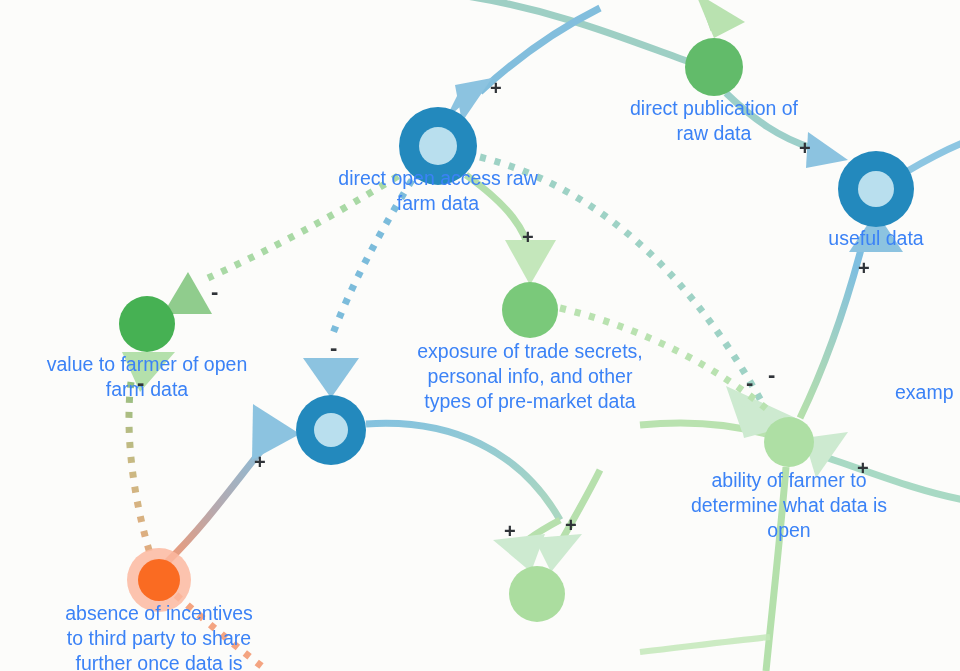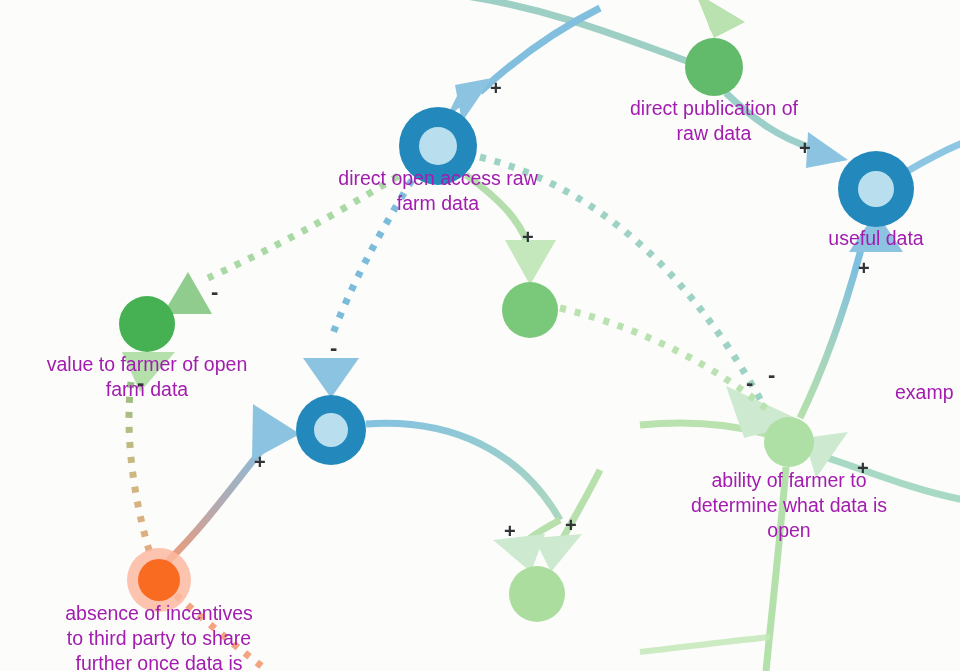--- a/index.html
+++ b/index.html
@@ -7,21 +7,21 @@
   body{
     width:960px;height:671px;overflow:hidden;
     background:#fcfcfa;
     font-family:"Liberation Sans", sans-serif;
     position:relative;
   }
   #stage{position:absolute;left:0;top:0;width:960px;height:671px;}
   svg.layer{position:absolute;left:0;top:0;width:960px;height:671px;}
   .lbl{
     position:absolute;
-    color:#a21caf;
+    color:#3b82f6;
     font-family:"Liberation Sans", sans-serif;
     font-size:19.5px;
     line-height:25px;
     text-align:center;
     white-space:pre-line;
     pointer-events:none;
   }
   .sign{
     position:absolute;
     color:#2f3338;
@@ -161,20 +161,23 @@
 farm data</div>
 
   <div class="lbl" style="left:564px; top:96px; width:300px;">direct publication of
 raw data</div>
 
   <div class="lbl" style="left:776px; top:226px; width:200px;">useful data</div>
 
   <div class="lbl" style="left:17px; top:352px; width:260px;">value to farmer of open
 farm data</div>
 
+  <div class="lbl" style="left:370px; top:339px; width:320px;">exposure of trade secrets,
+personal info, and other
+types of pre-market data</div>
 
 
   <div class="lbl" style="left:649px; top:468px; width:280px;">ability of farmer to
 determine what data is
 open</div>
 
 
   <div class="lbl" style="left:19px; top:601px; width:280px;">absence of incentives
 to third party to share
 further once data is</div>

